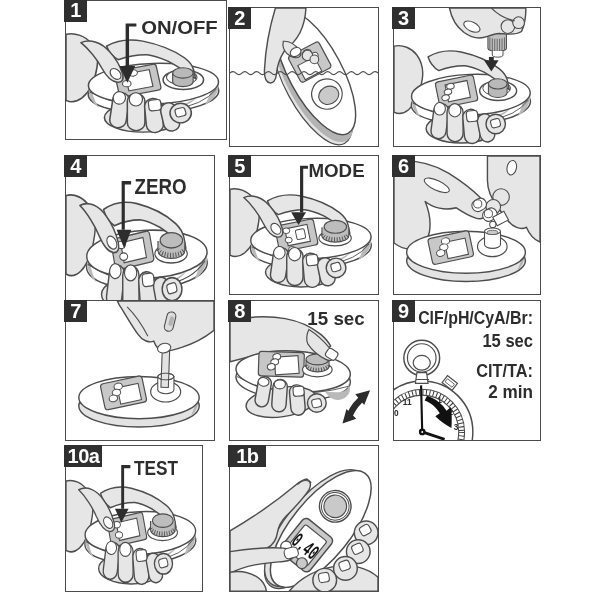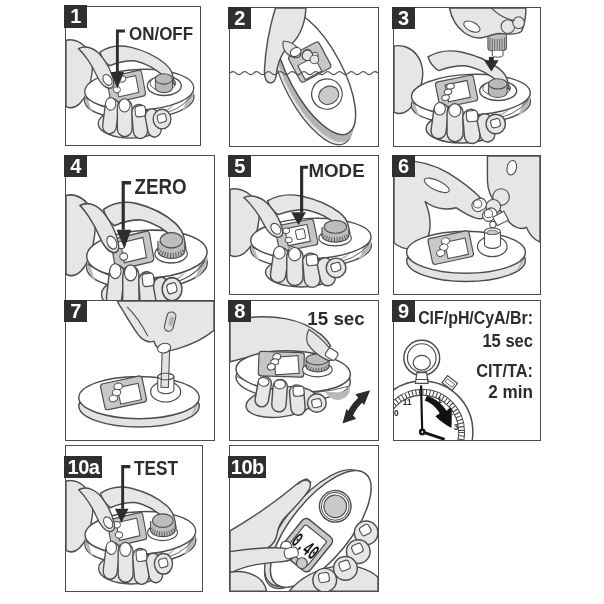--- a/index.html
+++ b/index.html
@@ -1,19 +1,19 @@
 <!DOCTYPE html>
 <html><head><meta charset="utf-8">
 <style>
 html,body{margin:0;padding:0;width:604px;height:604px;background:#fff;overflow:hidden;
 font-family:"Liberation Sans",sans-serif;}
 .panel{position:absolute;background:#fff;border:1.6px solid #4c4c4c;box-sizing:border-box;}
 .badge{position:absolute;left:-1.6px;top:-1.6px;width:23px;height:22.5px;background:#2f2f2f;
 color:#fff;font-weight:bold;font-size:20px;line-height:22px;text-align:center;z-index:5;}
-.badge.wide{width:38px;letter-spacing:-0.6px;margin-top:11px;}
+.badge.wide{width:38px;letter-spacing:-0.6px;}
 .panel svg{position:absolute;left:0;top:0;width:100%;height:100%;}
 </style></head>
 <body>
 
 <svg width="0" height="0" style="position:absolute">
 <defs>
 <g id="ph-arm">
   <path d="M0,34 C9,32 18,36 23.5,43 C28.5,50 30.5,59 29,68 C27.5,79 23,92 15,99 C9.5,103.5 4,103.5 0,101.5 Z" fill="#e6e6e6" stroke="#4d4d4d" stroke-width="1.45" stroke-linejoin="round"></path>
 </g>
 <g id="ph-tip">
@@ -80,21 +80,21 @@
   <ellipse cx="52.9" cy="87.1" rx="4.3" ry="3.4" transform="rotate(-12 52.9 87.1)" fill="#fff" stroke="#4d4d4d" stroke-width="1"></ellipse>
   <ellipse cx="51.2" cy="93.4" rx="4.3" ry="3.4" transform="rotate(-12 51.2 93.4)" fill="#fff" stroke="#4d4d4d" stroke-width="1"></ellipse>
   <ellipse cx="48" cy="99.3" rx="4.3" ry="3.4" transform="rotate(-12 48 99.3)" fill="#fff" stroke="#4d4d4d" stroke-width="1"></ellipse>
   <ellipse cx="101" cy="92.5" rx="15.2" ry="10.5" fill="#fff" stroke="#4d4d4d" stroke-width="1.2"></ellipse>
   <path d="M93,77 L93,90.5 A8.2,4 0 0 0 109.4,90.5 L109.4,77" fill="#fff" stroke="#4d4d4d" stroke-width="1.1"></path>
   <ellipse cx="101.2" cy="77" rx="8.2" ry="3.4" fill="#fff" stroke="#4d4d4d" stroke-width="1.1"></ellipse>
 </g>
 </defs>
 </svg>
 
-<div class="panel" style="left:65px;top:6px;width:136px;height:140px">
+<div class="panel" style="left:65px;top:0;width:162px;height:140px">
 <svg viewBox="0 0 150 141" preserveAspectRatio="none">
   <use href="#ph-arm"></use>
       <use href="#ph-dev"></use>
   <ellipse cx="57" cy="84.5" rx="4" ry="3.2" fill="#fff" stroke="#4d4d4d" stroke-width="1"></ellipse>
   <ellipse cx="63" cy="73.5" rx="4" ry="3.2" transform="rotate(-15 63 73.5)" fill="#fff" stroke="#4d4d4d" stroke-width="1"></ellipse>
   <use href="#ph-ko"></use>
       <use href="#ph-mound"></use>
       <use href="#ph-ko2"></use>
       <use href="#ph-pfinger"></use>
       <use href="#ph-fing"></use>
@@ -336,14 +336,14 @@
   <rect x="132" y="80.5" width="10.5" height="9.5" rx="2.8" transform="rotate(-30 137 85.5)" fill="#fff" stroke="#4d4d4d" stroke-width="1.1"></rect>
   <rect x="124" y="99.5" width="10.5" height="9.5" rx="2.8" transform="rotate(-25 129 104.5)" fill="#fff" stroke="#4d4d4d" stroke-width="1.1"></rect>
   <rect x="111" y="116.5" width="10.5" height="9.5" rx="2.8" transform="rotate(-20 116 121.5)" fill="#fff" stroke="#4d4d4d" stroke-width="1.1"></rect>
   <rect x="90" y="128.5" width="10.5" height="9.5" rx="2.8" transform="rotate(-10 95 133.5)" fill="#fff" stroke="#4d4d4d" stroke-width="1.1"></rect>
   <path d="M0,86 C24,72 48,55 66,40 C71,36 75,33.5 78,33.5 C82,35.5 82.5,40 80,44.5 C75,52 66,62 57,71 C52,76 49,82 48,88 C47,95 44,100 38,103 C27,108 12,110 0,110 Z" fill="#e6e6e6" stroke="#4d4d4d" stroke-width="1.45"></path>
   <path d="M68.5,39 Q75.5,32 82.5,37" fill="none" stroke="#4d4d4d" stroke-width="1.1"></path>
   <path d="M0,107 C20,104 40,102.5 54,103.5 C60,104 64,106.5 64.5,110 C65,113.5 61,116.5 54,117 C38,118.5 18,119.5 0,129 Z" fill="#e6e6e6" stroke="#4d4d4d" stroke-width="1.45"></path>
   <rect x="55" y="103" width="14" height="10.5" rx="4" transform="rotate(-15 62 108)" fill="#fff" stroke="#4d4d4d" stroke-width="1.1"></rect>
   <path d="M0,128 C10,126 20,128 28,133 C33,136.5 36,141.5 37,147 L0,147 Z" fill="#e6e6e6" stroke="#4d4d4d" stroke-width="1.45"></path>
 </svg>
-<div class="badge wide">10b</div>
+<div class="badge wide">1b</div>
 </div>
 
 </body></html>

